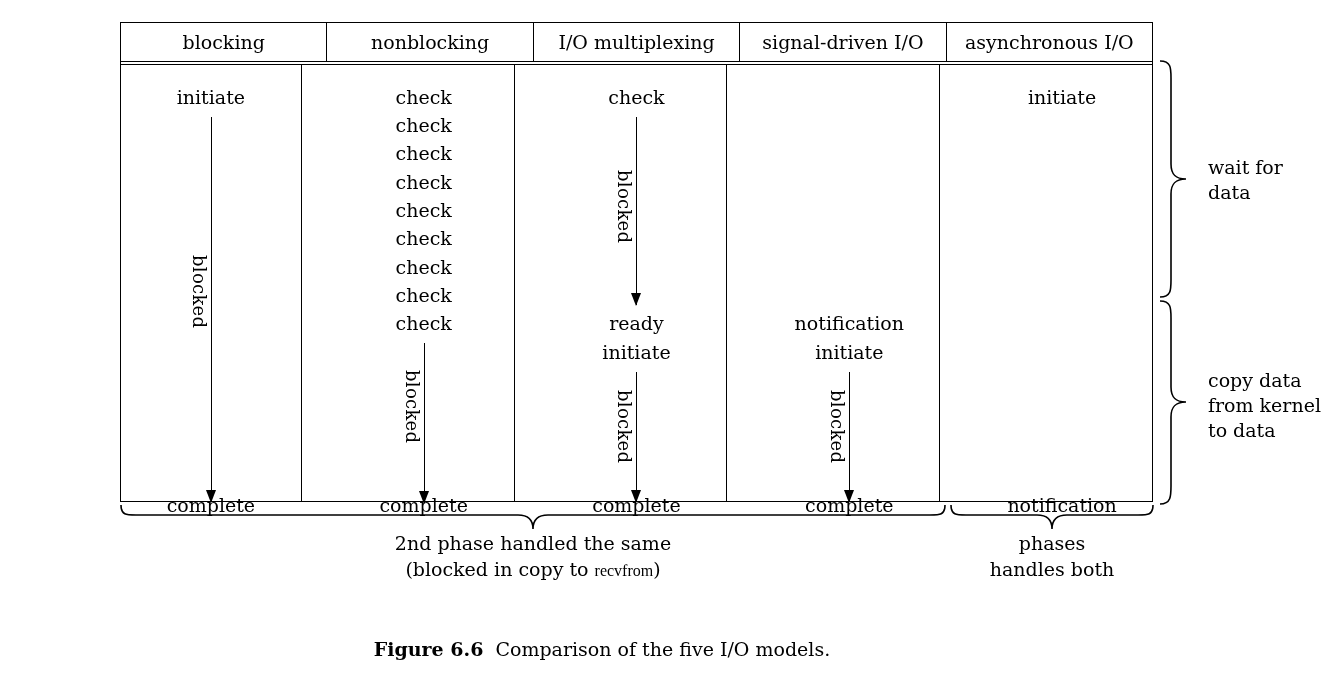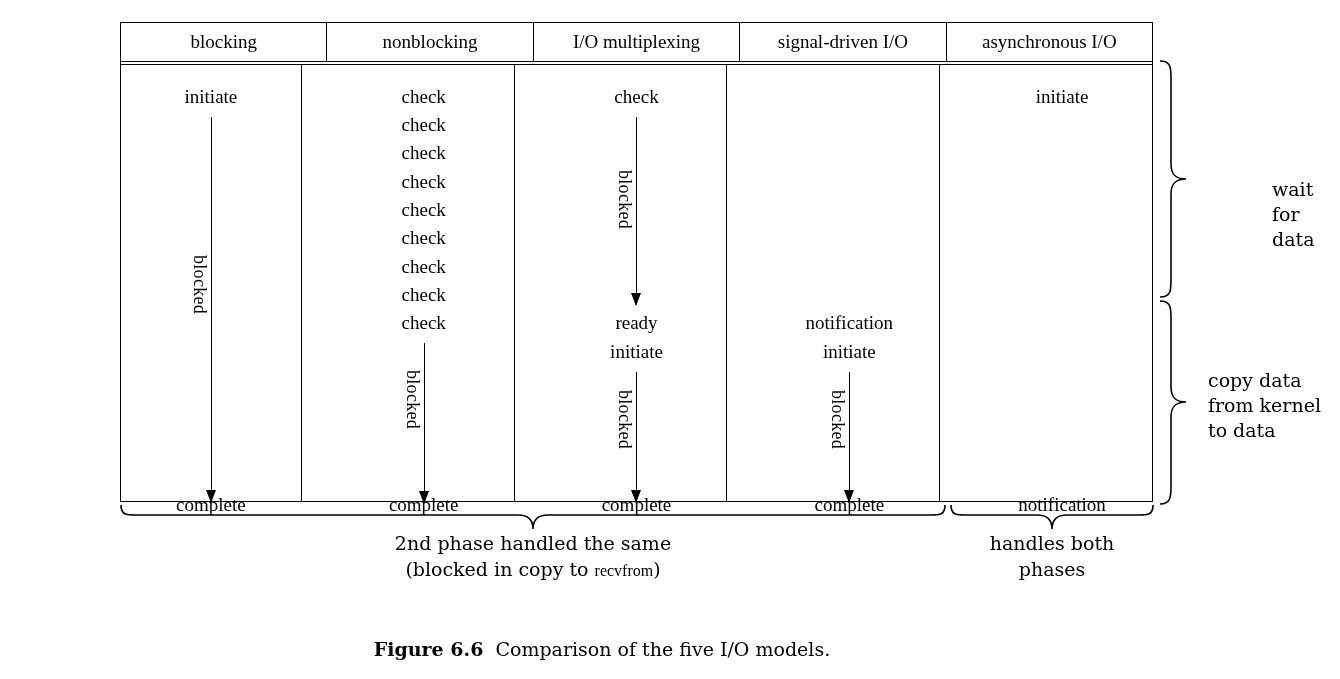--- a/index.html
+++ b/index.html
@@ -25,21 +25,20 @@
 
   
   .table-wrap {
     position: absolute;
     left: 120px;
     top: 22px;
     width: 1033px;
     height: 480px;
     border: 1px solid #000;
     box-sizing: border-box;
-    font-family: Liberation Serif, serif;
   }
   .header-row {
     position: absolute;
     left: 0; top: 0;
     width: 100%;
     height: 38px;
     display: flex;
     box-sizing: border-box;
   }
   .header-cell {
@@ -211,21 +210,21 @@
       </div>
 
     </div>
   </div>
 
   <div class="brace-v" style="left:1158px; top:60px;">
     <svg width="32" height="238" viewBox="0 0 32 238" fill="none" xmlns="http://www.w3.org/2000/svg">
       <path d="M2 1 C 13 1, 13 8, 13 18 L 13 104 C 13 114, 17 119, 28 119 C 17 119, 13 124, 13 134 L 13 220 C 13 230, 13 237, 2 237" stroke="#000" stroke-width="1.6" fill="none"></path>
     </svg>
   </div>
-  <div class="right-side-text" style="left:1272px; top:155px;margin-top:22px;">
+  <div class="right-side-text" style="left:1208px; top:155px;">
     <div>wait for</div>
     <div>data</div>
   </div>
 
   <div class="brace-v" style="left:1158px; top:300px;">
     <svg width="32" height="205" viewBox="0 0 32 205" fill="none" xmlns="http://www.w3.org/2000/svg">
       <path d="M2 1 C 13 1, 13 8, 13 18 L 13 87 C 13 97, 17 102, 28 102 C 17 102, 13 107, 13 117 L 13 186 C 13 196, 13 204, 2 204" stroke="#000" stroke-width="1.6" fill="none"></path>
     </svg>
   </div>
   <div class="right-side-text" style="left:1208px; top:368px;">
@@ -244,21 +243,21 @@
     <div>2nd phase handled the same</div>
     <div><span>(blocked in copy to </span><span class="mono">recvfrom</span><span>)</span></div>
   </div>
 
   <div style="position:absolute; left:950px; top:504px;">
     <svg width="204" height="26" viewBox="0 0 204 26" fill="none" xmlns="http://www.w3.org/2000/svg">
       <path d="M1 1 C 1 11, 6 11, 16 11 L 87 11 C 97 11, 102 15, 102 25 C 102 15, 107 11, 117 11 L 188 11 C 198 11, 203 11, 203 1" stroke="#000" stroke-width="1.6" fill="none"></path>
     </svg>
   </div>
   <div class="bottom-caption" style="left:950px; top:530px; width:204px;">
+    <div>phases</div>
     <div>handles both</div>
-    <div>phases</div>
   </div>
 
   <div class="figure-caption">
     <b>Figure 6.6</b>&nbsp;&nbsp;<span>Comparison of the five I/O models.</span>
   </div>
 
 </div>
 
 </body></html>

